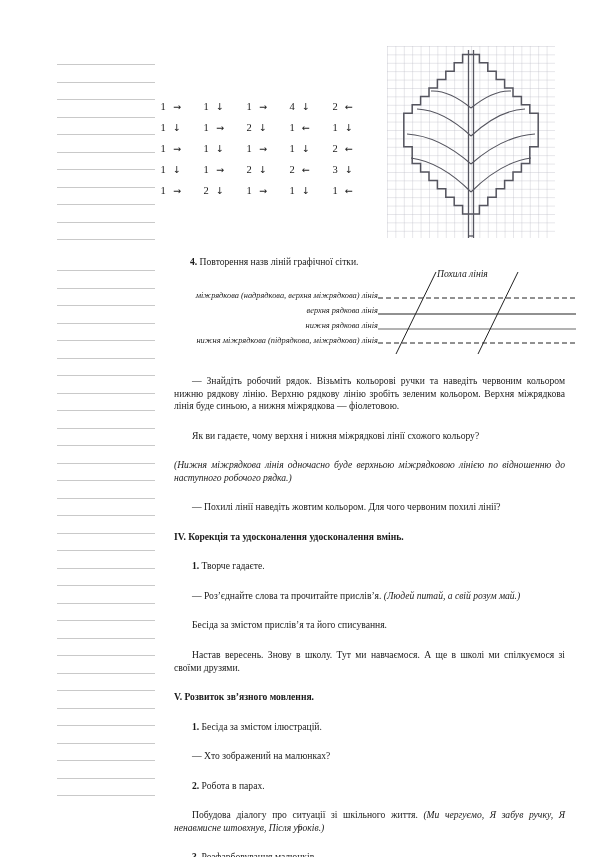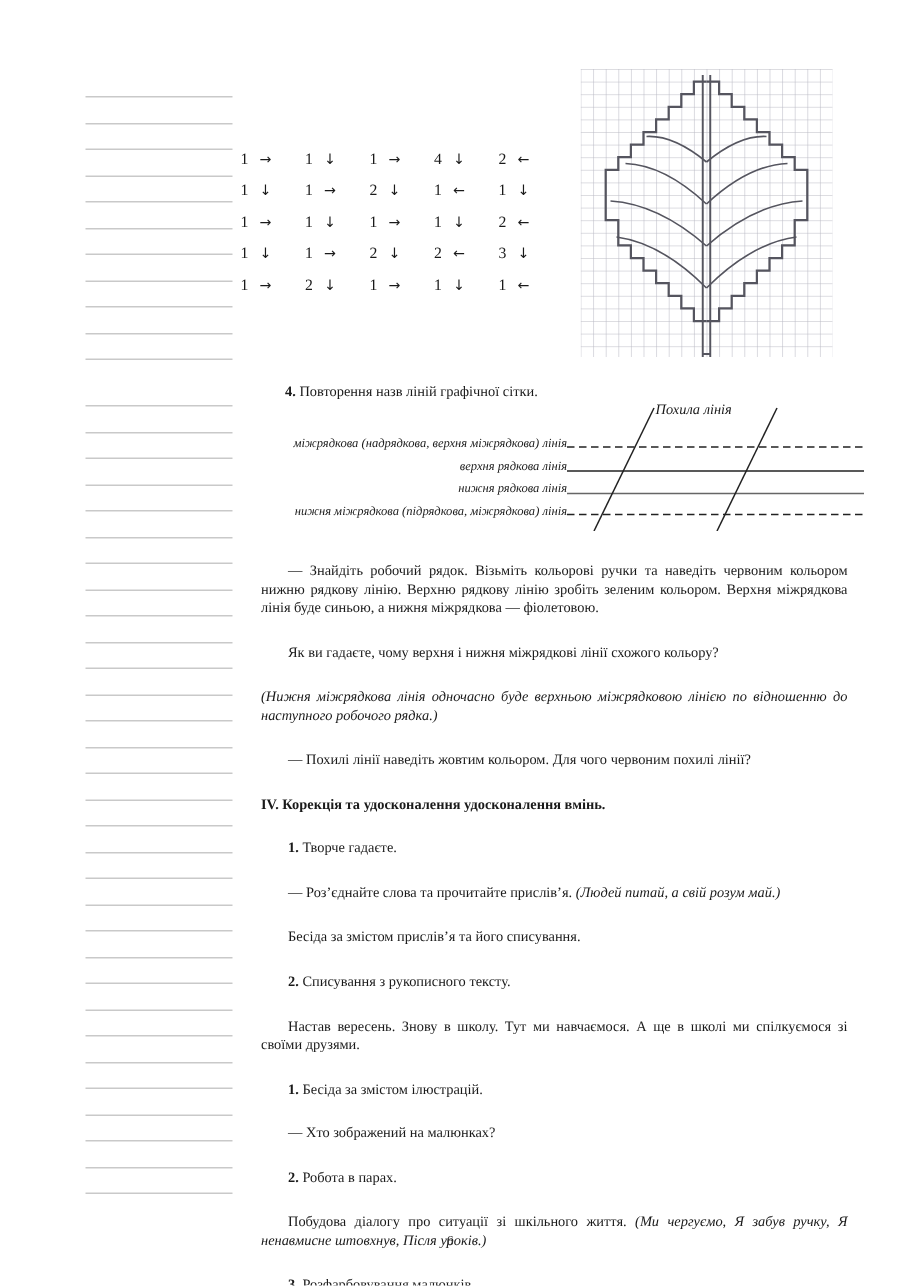--- a/index.html
+++ b/index.html
@@ -383,27 +383,24 @@
       <span>Творче гадаєте.</span>
     </p>
 
     <p>
       <span>— Роз’єднайте слова та прочитайте прислів’я.</span>
       <i>(Людей питай, а свій розум май.)</i>
     </p>
 
     <p>Бесіда за змістом прислів’я та його списування.</p>
 
-    <p>
-      <b>2.</b>
-      <span>Списування з рукописного тексту.</span>
-    </p>
 
     <p>Настав вересень. Знову в школу. Тут ми навчаємося. А ще в школі ми спілкуємося зі своїми друзями.</p>
 
+    <p class="head">V. Розвиток зв’язного мовлення.</p>
 
     <p>
       <b>1.</b>
       <span>Бесіда за змістом ілюстрацій.</span>
     </p>
 
     <div id="vQuestions">
         <p class="dash-item">— Хто зображений на малюнках?</p>
       </div>
 

